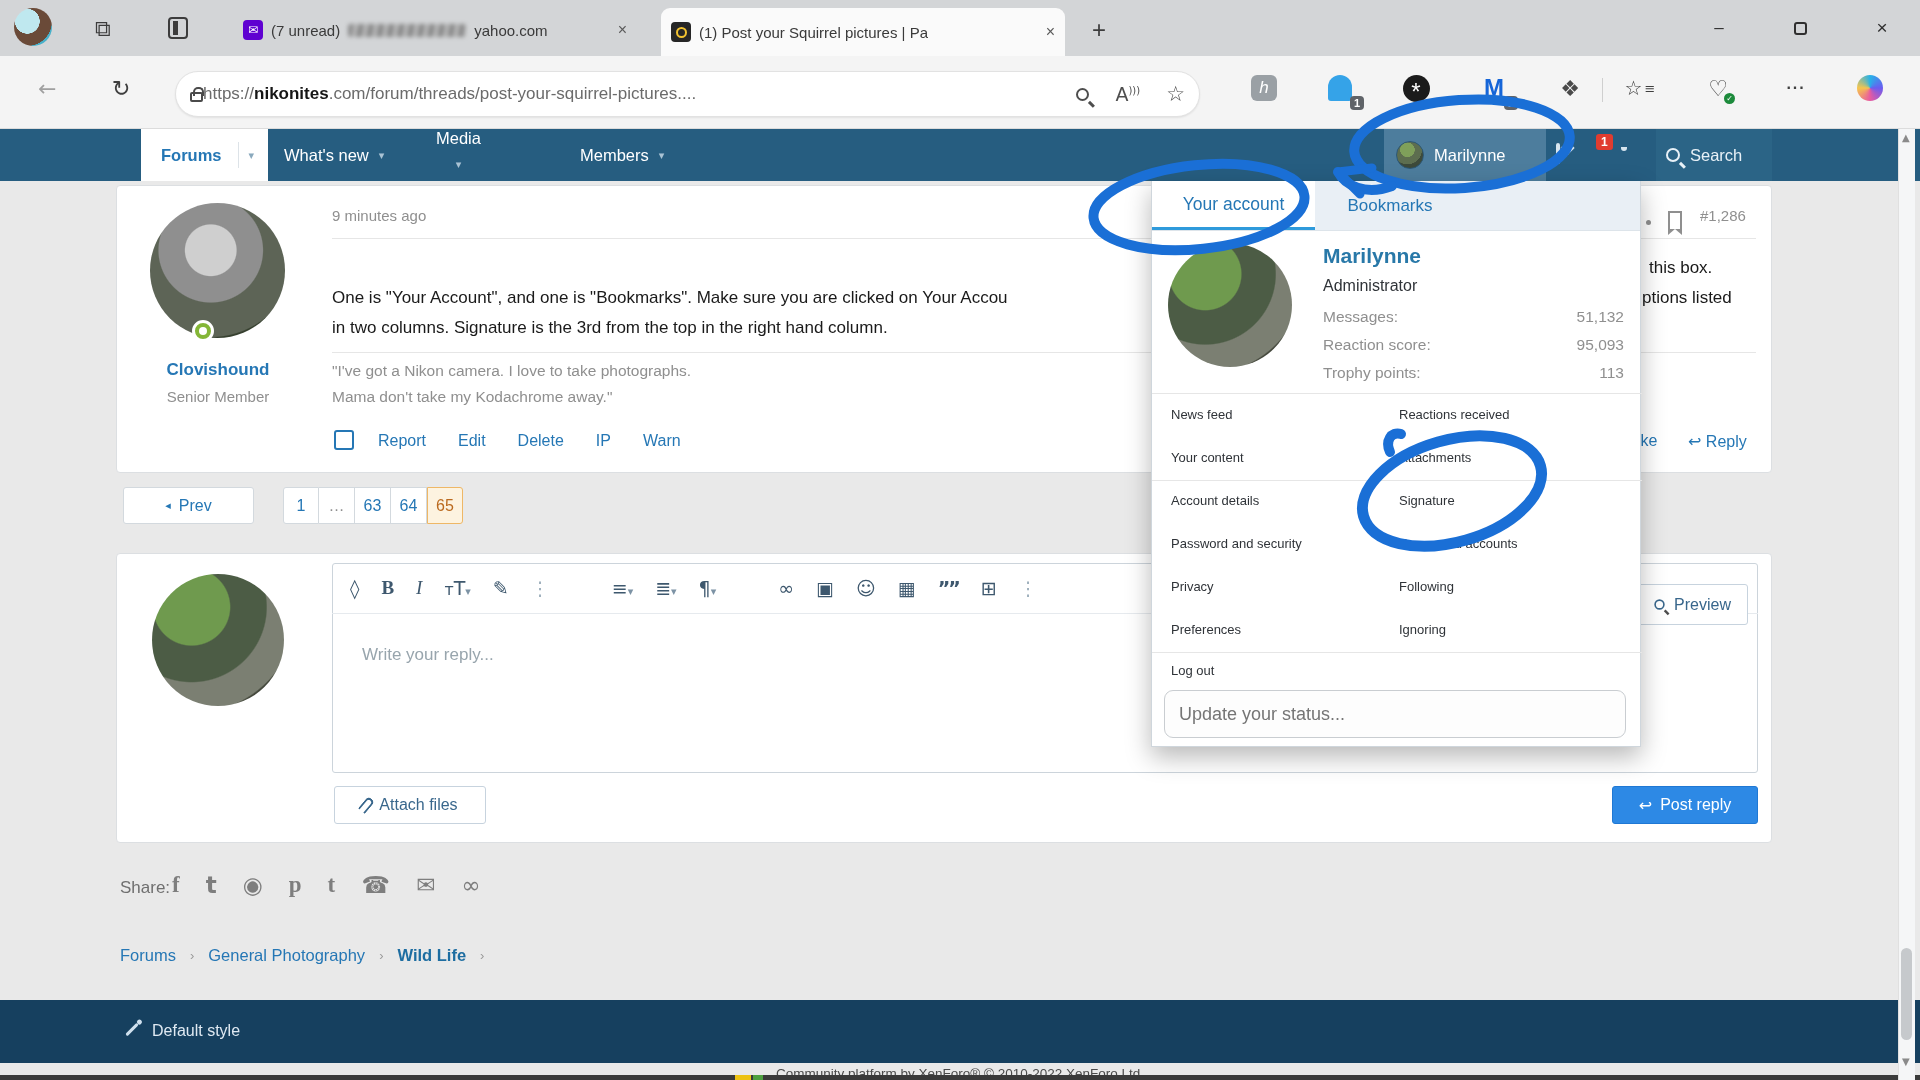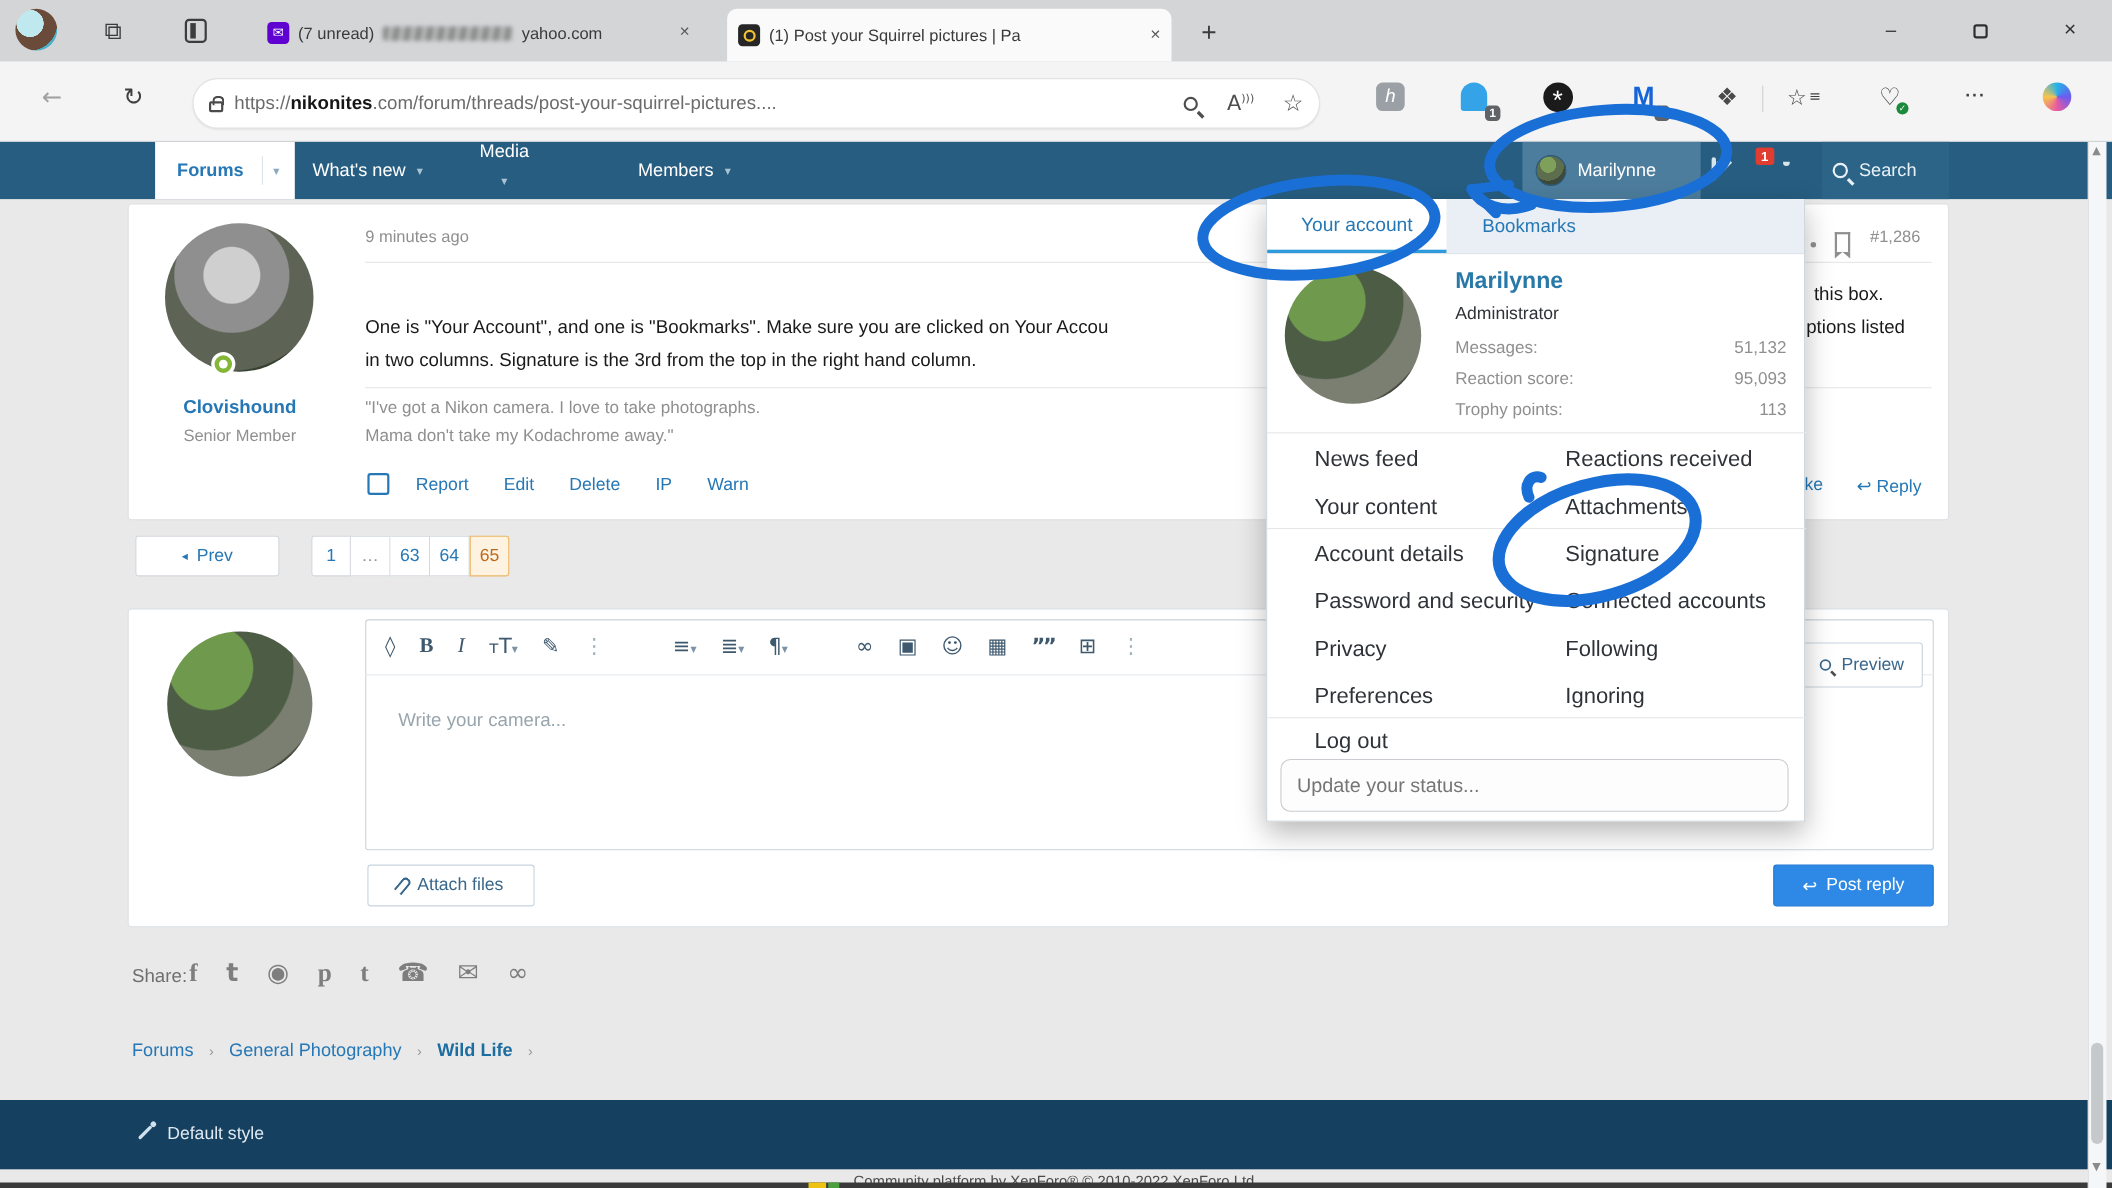--- a/index.html
+++ b/index.html
@@ -18,21 +18,21 @@
   .tab.active{background:#fafafa;border-radius:9px 9px 0 0;height:48px;}
   .favicon{width:20px;height:20px;border-radius:4px;display:flex;align-items:center;justify-content:center;flex:0 0 auto;}
   .tab-close{margin-left:auto;color:#5a5a5a;font-size:16px;cursor:default;}
   .redacted{display:inline-block;width:118px;height:13px;border-radius:3px;
     background:repeating-linear-gradient(100deg,#7a7a7a 0 6px,#b5b5b5 6px 10px);filter:blur(2px);opacity:.8;}
   .winctl{top:14px;width:44px;height:28px;display:flex;align-items:center;justify-content:center;color:#2f2f2f;font-size:17px;}
 
   .toolbar{left:0;top:56px;width:1920px;height:73px;background:#f4f4f4;border-bottom:1px solid #dcdcdc;}
   .tb-ic{top:76px;font-size:22px;color:#3f3f3f;}
   .omnibox{left:175px;top:71px;width:1025px;height:46px;background:#ffffff;border:1px solid #e2e2e2;
-    border-radius:23px;box-shadow:0 1px 2px rgba(0,0,0,.08);display:flex;align-items:center;padding:0 14px;gap:10px;}
+    border-radius:23px;box-shadow:0 1px 2px rgba(0,0,0,.08);display:flex;align-items:center;padding:0 14px;}
   .lock{width:13px;height:10px;border:2px solid #4a4a4a;border-radius:2px;position:relative;margin-top:5px;}
   .lock:before{content:"";position:absolute;left:1px;top:-7px;width:7px;height:7px;border:2px solid #4a4a4a;border-bottom:none;border-radius:5px 5px 0 0;}
   .url{font-size:17px;color:#6b6b6b;white-space:nowrap;}
   .url b{color:#161616;font-weight:700;}
   .omni-right{margin-left:auto;display:flex;align-items:center;gap:26px;color:#4e4e4e;}
   .mag{width:13px;height:13px;border:2px solid #4e4e4e;border-radius:50%;position:relative;display:inline-block;}
   .mag:after{content:"";position:absolute;width:2.5px;height:7px;background:#4e4e4e;left:12px;top:11px;transform:rotate(-45deg);}
   .ext{top:70px;width:36px;height:36px;display:flex;align-items:center;justify-content:center;}
   .badge1{position:absolute;right:-6px;bottom:-4px;background:#5f6368;color:#fff;font-size:11px;font-weight:700;
     padding:1px 4px;border-radius:4px;line-height:12px;}
@@ -103,21 +103,21 @@
   .rss i{position:absolute;left:4px;bottom:4px;width:4px;height:4px;border-radius:50%;background:#fff;}
   .rss b{position:absolute;left:4px;bottom:4px;width:9px;height:9px;border:2px solid #fff;border-left:none;border-bottom:none;border-radius:0 100% 0 0;}
 
   
   .dropdown{left:1151px;top:181px;width:490px;height:566px;background:#fff;z-index:40;
     box-shadow:0 10px 24px rgba(0,0,0,.28);border:1px solid #cfd6dc;border-top:none;}
   .dd-head{height:50px;background:#e9eff5;display:flex;border-bottom:1px solid #dde4ea;}
   .dd-tab{display:flex;align-items:center;justify-content:center;font-size:17px;color:#2577b5;}
   .dd-tab.active{background:#fff;border-bottom:3px solid #2e9adb;font-size:17.5px;}
   .dd-stat{font-size:15.5px;color:#8f8f8f;}
-  .dd-item{font-size:20px;color:#2f3338;cursor:pointer;margin-left:24px;}
+  .dd-item{font-size:13px;color:#2f3338;cursor:pointer;}
   .statusbox{left:12px;top:509px;width:462px;height:48px;border:1px solid #c9cdd1;border-radius:9px;background:#fdfdfd;
     font-size:18px;color:#9aa0a6;padding:0 14px;font-family:"Liberation Sans",sans-serif;outline:none;}
 
   
   .sbar{left:1898px;top:129px;width:17px;height:951px;background:#f5f6f7;border-left:1px solid #e0e0e0;}
   .sthumb{left:1901px;top:948px;width:11px;height:92px;background:#c6c9cc;border-radius:6px;}
   .sarrow{color:#8a8a8a;font-size:10px;left:1902px;}
 
   .annot{left:0;top:0;z-index:60;pointer-events:none;}
 </style>
@@ -297,21 +297,21 @@
     <span><span>¶</span><span style="font-size:11px;color:#7d93a5;">▾</span></span>
     <span class="grp-gap"></span>
     <span>∞</span>
     <span>▣</span>
     <span>☺</span>
     <span>▦</span>
     <span style="font-weight:800;letter-spacing:-2px;">””</span>
     <span>⊞</span>
     <span class="more">⋮</span>
   </div>
-  <div class="abs placeholder" style="left:362px;top:645px;">Write your camera...</div>
+  <div class="abs placeholder" style="left:362px;top:645px;">Write your reply...</div>
 
   <div class="abs btn-light" style="left:1636px;top:584px;width:112px;height:41px;">
     <span class="mag" style="transform:scale(.8);border-color:#39678c;"></span>
     <span>Preview</span>
   </div>
   <div class="abs btn-light" style="left:334px;top:786px;width:152px;height:38px;">
     <span class="clip"></span>
     <span>Attach files</span>
   </div>
   <div class="abs btn-blue" style="left:1612px;top:786px;width:146px;height:38px;">

